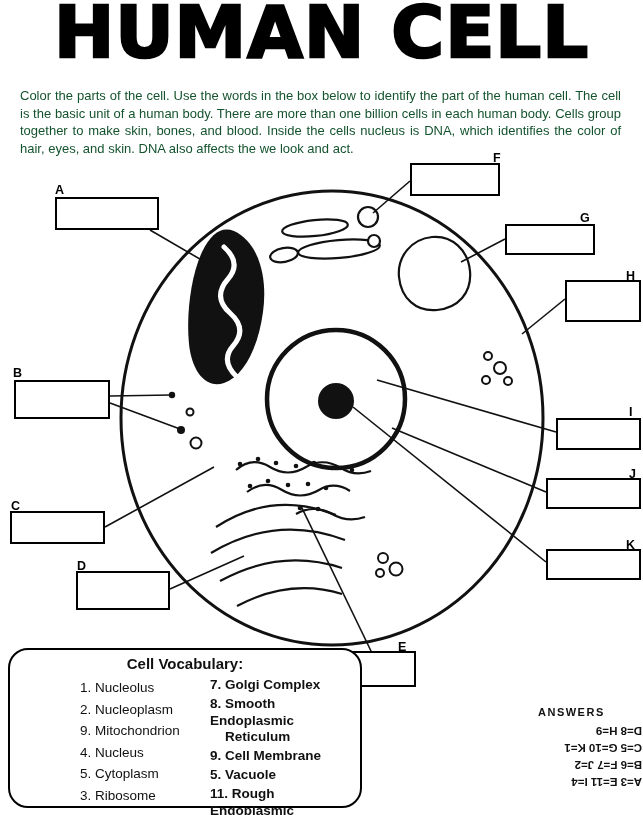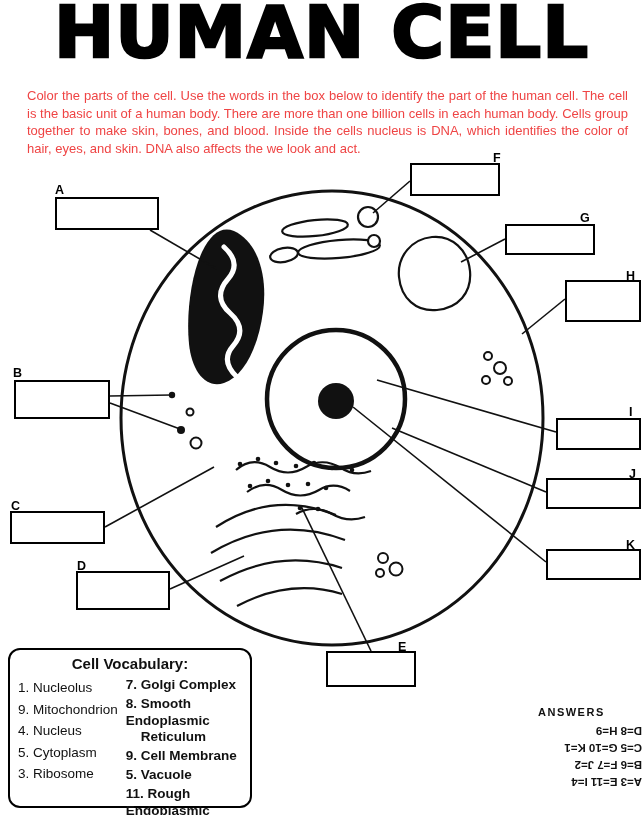--- a/index.html
+++ b/index.html
@@ -2,44 +2,44 @@
 <html><head>
 <meta charset="utf-8">
 <style>
   html,body{margin:0;padding:0;background:#fff;}
   .page{position:relative;width:643px;height:815px;background:#fff;overflow:hidden;
         font-family:"Liberation Sans",sans-serif;color:#111;}
   .title{position:absolute;left:0;top:-10px;width:643px;text-align:center;
          font-family:"DejaVu Sans","Liberation Sans",sans-serif;
          font-weight:900;font-size:72px;letter-spacing:1px;color:#000;
          -webkit-text-stroke:2.5px #000;}
-  .instructions{position:absolute;left:27px;top:74px;width:601px;
-         font-size:13px;line-height:17.6px;text-align:justify;color:#ef4444;}
+  .instructions{position:absolute;left:20px;top:74px;width:601px;
+         font-size:13px;line-height:17.6px;text-align:justify;color:#14532d;}
   svg{position:absolute;left:0;top:0;}
   .lb{position:absolute;background:#fff;border:2px solid #000;box-sizing:border-box;}
   .lt{position:absolute;font-size:12.5px;font-weight:bold;color:#000;}
   .bx-a{left:55px;top:197px;width:104px;height:33px;}
   .bx-b{left:14px;top:380px;width:96px;height:39px;}
   .bx-c{left:10px;top:511px;width:95px;height:33px;}
   .bx-d{left:76px;top:571px;width:94px;height:39px;}
   .bx-e{left:326px;top:651px;width:90px;height:36px;}
   .bx-f{left:410px;top:163px;width:90px;height:33px;}
   .bx-g{left:505px;top:224px;width:90px;height:31px;}
   .bx-h{left:565px;top:280px;width:76px;height:42px;}
   .bx-i{left:556px;top:418px;width:85px;height:32px;}
   .bx-j{left:546px;top:478px;width:95px;height:31px;}
   .bx-k{left:546px;top:549px;width:95px;height:31px;}
   .lt-a{left:55px;top:183px;}  .lt-b{left:13px;top:366px;}
   .lt-c{left:11px;top:499px;}  .lt-d{left:77px;top:559px;}
   .lt-e{left:398px;top:640px;} .lt-f{left:493px;top:151px;}
   .lt-g{left:580px;top:211px;} .lt-h{left:626px;top:269px;}
   .lt-i{left:629px;top:405px;} .lt-j{left:629px;top:467px;}
   .lt-k{left:626px;top:538px;}
-  .vocab{position:absolute;left:8px;top:648px;width:244px;height:160px;
-         border:2.5px solid #000;border-radius:12px;box-sizing:border-box;background:#fff;}
+  .vocab{position:absolute;left:8px;top:648px;width:354px;height:160px;
+         border:2.5px solid #000;border-radius:20px;box-sizing:border-box;background:#fff;}
   .vocab-title{text-align:center;font-size:15px;font-weight:bold;margin-top:5px;}
   .vocab-cols{display:flex;padding:5px 0 4px 8px;justify-content:flex-end;}
   .vcol-left{width:130px;font-size:13.5px;line-height:21.5px;}
   .vcol-right{font-size:13.5px;width:150px;font-weight:bold;}
   .vitem-r{white-space:pre-line;line-height:16.5px;margin-bottom:2.5px;}
   .answers{position:absolute;left:538px;top:706px;width:104px;text-align:left;}
   .answers-title{font-size:11px;font-weight:bold;letter-spacing:1.5px;}
   .answers-lines{transform:rotate(180deg);margin-top:4px;}
   .aline{font-size:11.5px;font-weight:bold;line-height:17px;}
 </style>
@@ -145,20 +145,21 @@
   <div class="lt lt-h">H</div>
   <div class="lt lt-i">I</div>
   <div class="lt lt-j">J</div>
   <div class="lt lt-k">K</div>
 
   <div class="vocab">
     <div class="vocab-title">Cell Vocabulary:</div>
     <div class="vocab-cols">
       <div class="vcol-left">
         <div>1. Nucleolus</div>
+        <div>2. Nucleoplasm</div>
         <div>9. Mitochondrion</div>
         <div>4. Nucleus</div>
         <div>5. Cytoplasm</div>
         <div>3. Ribosome</div>
       </div>
       <div class="vcol-right">
         <div class="vitem-r">7. Golgi Complex</div>
         <div class="vitem-r">8. Smooth Endoplasmic
 &nbsp;&nbsp;&nbsp;&nbsp;Reticulum</div>
         <div class="vitem-r">9. Cell Membrane</div>

